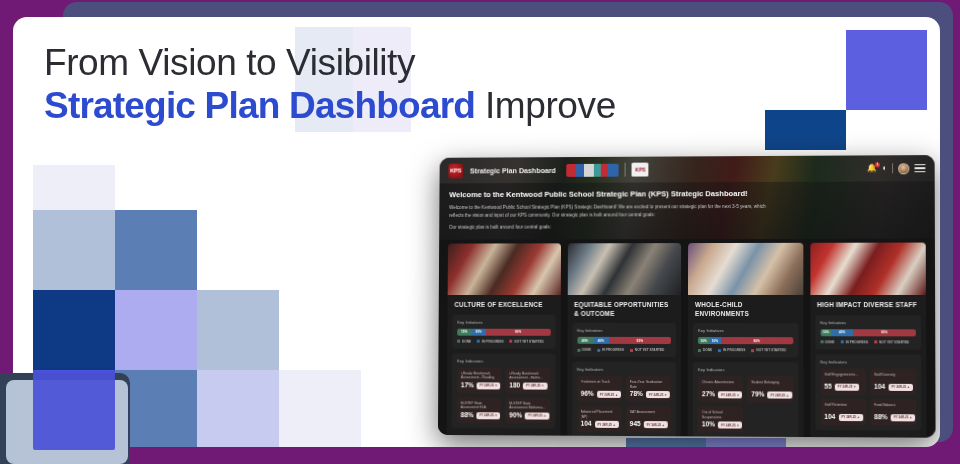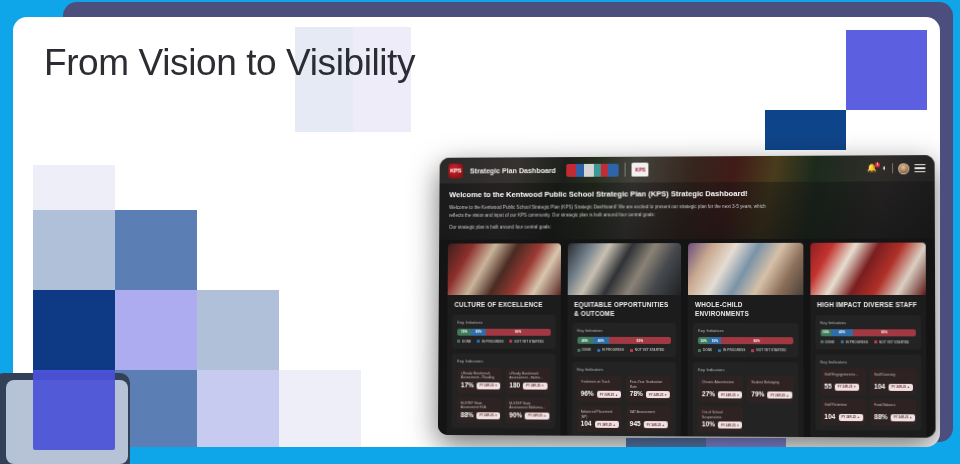--- a/index.html
+++ b/index.html
@@ -2,21 +2,21 @@
 <html><head>
 <meta charset="utf-8">
 <style>
   * { box-sizing: border-box; margin: 0; padding: 0; }
   html, body {
     width: 960px; height: 464px;
     background: #000;
     font-family: "Liberation Sans", sans-serif;
     overflow: hidden;
   }
-  #root { position: relative; width: 960px; height: 464px; background: #0ea5e9; text-decoration: underline; }
+  #root { position: relative; width: 960px; height: 464px; background: #701a75; text-decoration: underline; }
 
   
   .purple-shadow {
     position: absolute;
     left: 63px; top: 2px;
     width: 890px; height: 440px;
     background: #4c4f7e;
     border-radius: 14px;
   }
 
@@ -287,20 +287,21 @@
       <div class="gb" style="left:752px; top:93px; width:81px; height:40px; background:#0e4489;"></div>
       <div class="gb" style="left:646px; top:166px; width:5px; height:8px; background:#4a52d8;"></div>
 
       <div class="gb" style="left:613px; top:421px; width:80px; height:14px; background:#5b7fb5;"></div>
       <div class="gb" style="left:693px; top:421px; width:80px; height:14px; background:#8c90e2;"></div>
       <div class="gb" style="left:614px; top:427px; width:8px; height:8px; background:#5b7fb5;"></div>
     </div>
 
     <div class="headline">
       <div class="h-line1">From Vision to Visibility</div>
+      <div class="h-line2"><span class="h-strong">Strategic Plan Dashboard</span><span class="h-normal"> Improve</span></div>
     </div>
 
     <div class="dash">
 
       <div class="dash-header">
         <div class="kps-logo">KPS</div>
         <div class="dash-title">Strategic Plan Dashboard</div>
         <div class="badge-strip"></div>
         <div class="badge-div"></div>
         <div class="badge-sq">KPS</div>

